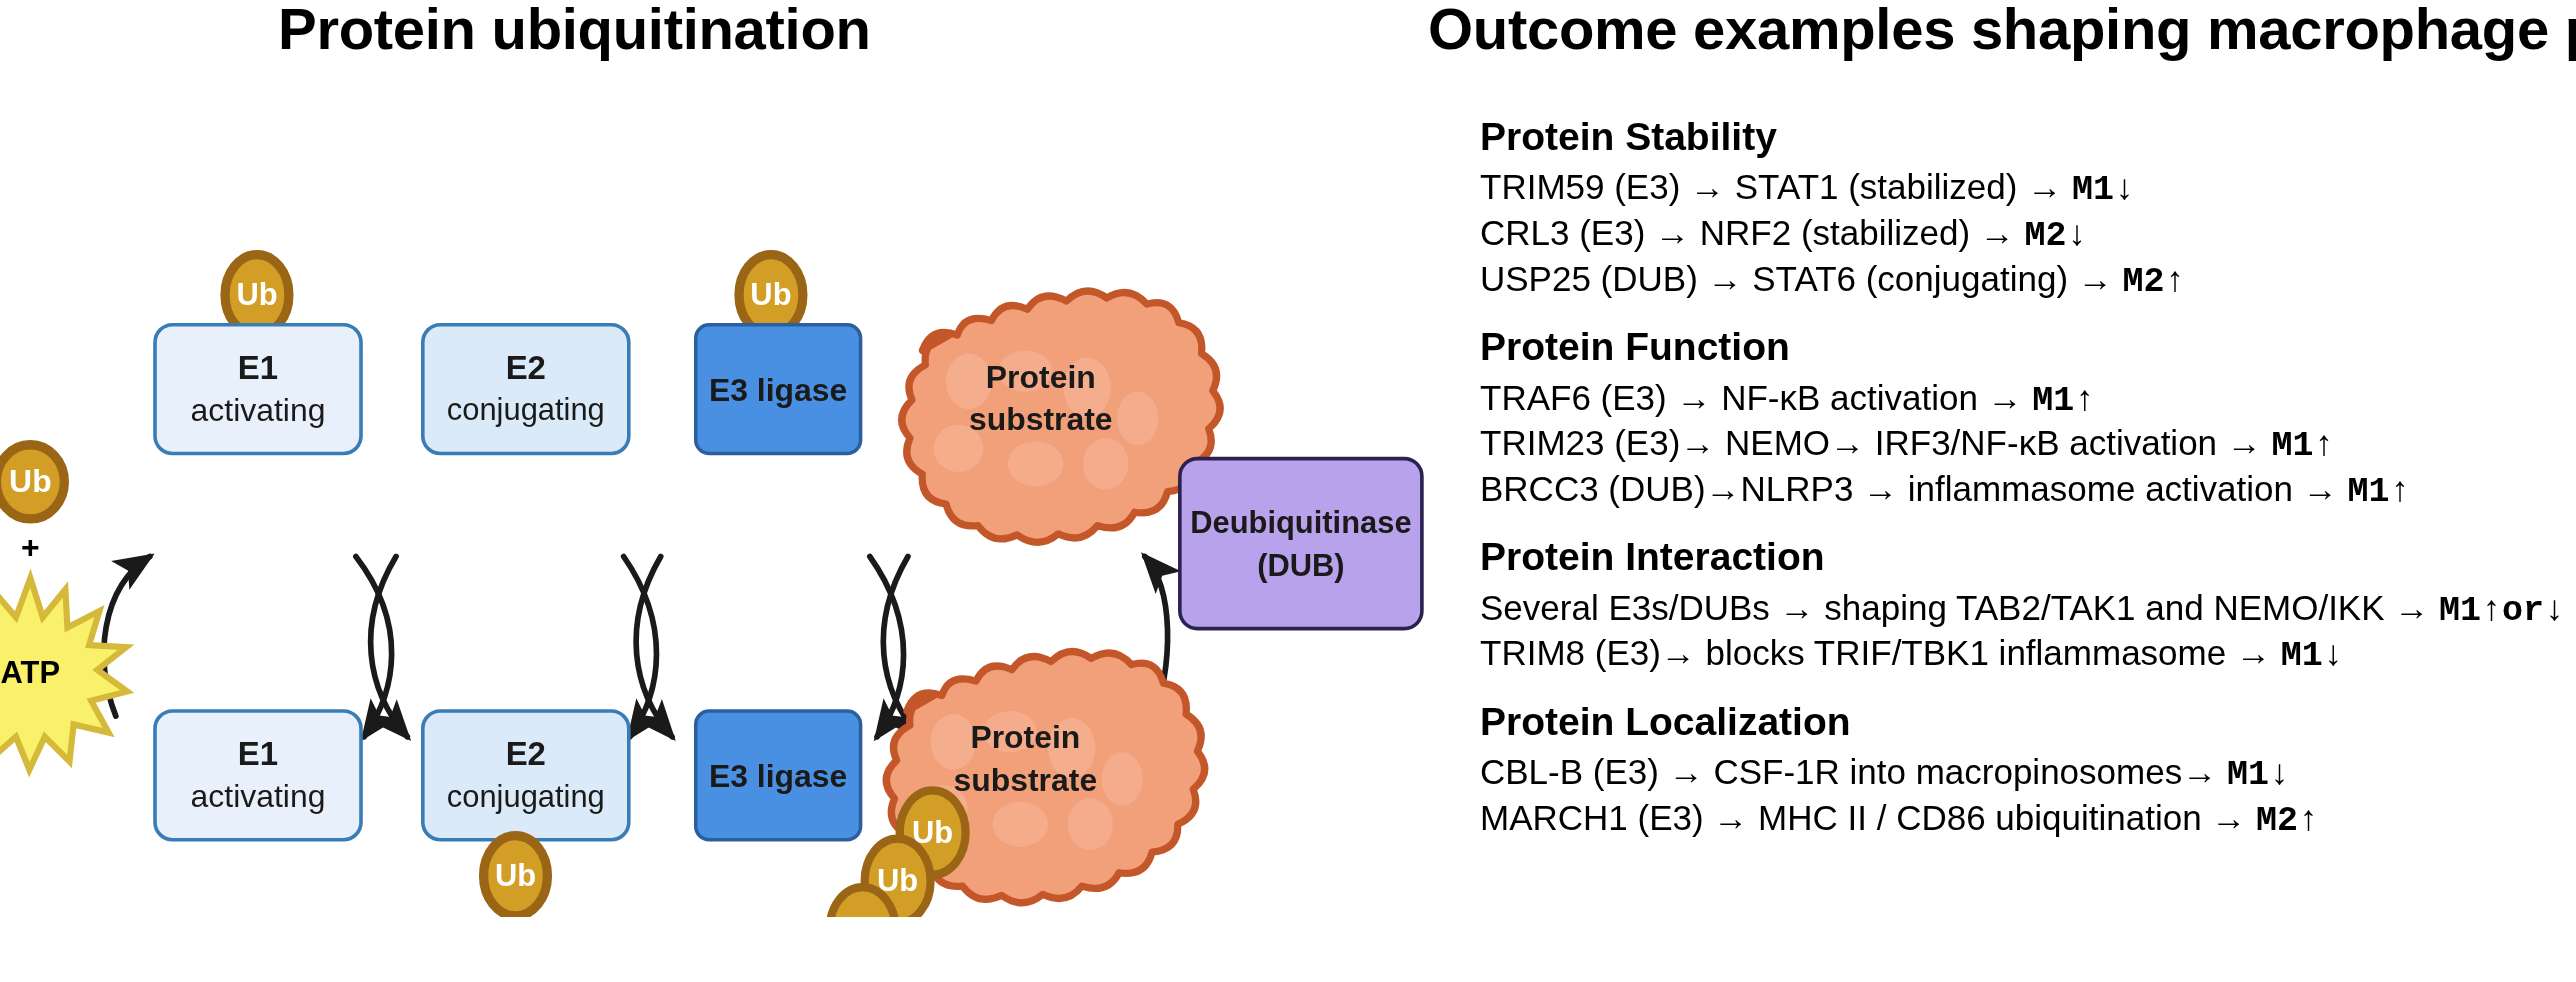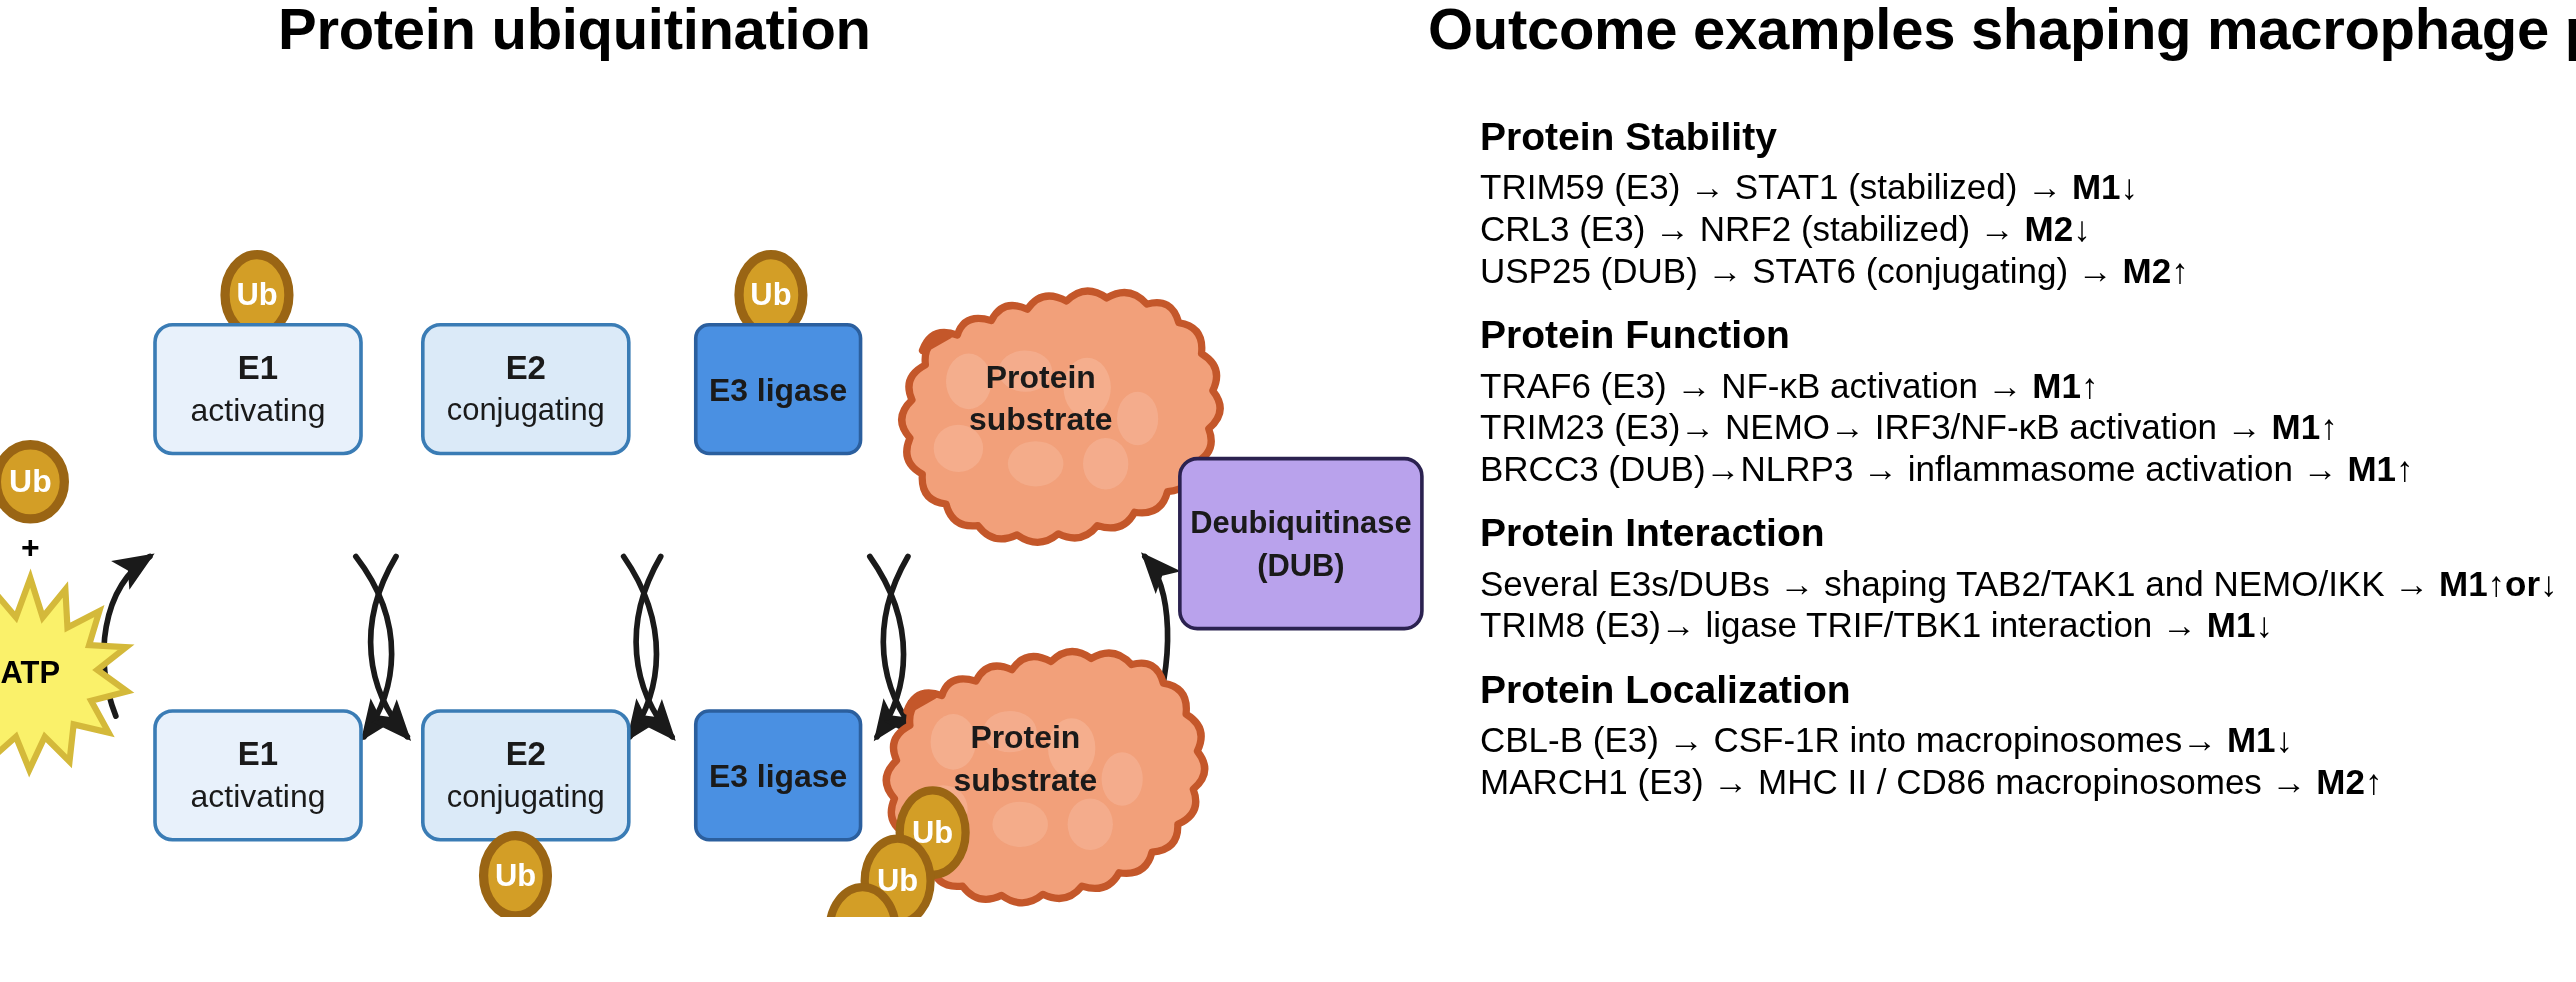--- a/index.html
+++ b/index.html
@@ -56,21 +56,21 @@
     white-space: nowrap;
   }
   .section-lines { margin: 0 0 24px 0; }
   .outcome-line {
     font-size: 35px;
     color: #000000;
     line-height: 1.19;
     white-space: nowrap;
     font-weight: normal;
   }
-  .outcome-line b { font-weight: bold; }
+  .outcome-line b { font-weight: bold; font-family: Liberation Mono, monospace; }
 
   
   #sec-stability { margin-top: 0px; }
   #sec-function  { margin-top: 17.5px; }
   #sec-interaction { margin-top: 20.6px; }
   #sec-localization { margin-top: 17.5px; }
 
   
   .svg-label {
     font-family: "Liberation Sans", sans-serif;
@@ -271,31 +271,31 @@
     </div>
   </div>
 
   <div class="section" id="sec-interaction">
     <div class="section-head">Protein Interaction</div>
     <div class="section-lines">
       <div class="outcome-line">
         <span>Several E3s/DUBs → shaping TAB2/TAK1 and NEMO/IKK → </span><b>M1↑or↓</b>
       </div>
       <div class="outcome-line">
-        <span>TRIM8 (E3)→ ligase TRIF/TBK1 interaction → </span><b>M1↓</b>
+        <span>TRIM8 (E3)→ blocks TRIF/TBK1 inflammasome → </span><b>M1↓</b>
       </div>
     </div>
   </div>
 
   <div class="section" id="sec-localization">
     <div class="section-head">Protein Localization</div>
     <div class="section-lines">
       <div class="outcome-line">
         <span>CBL-B (E3) → CSF-1R into macropinosomes→  </span><b>M1↓</b>
       </div>
       <div class="outcome-line">
-        <span>MARCH1 (E3) → MHC II / CD86 macropinosomes  → </span><b>M2↑</b>
+        <span>MARCH1 (E3) → MHC II / CD86 ubiquitination  → </span><b>M2↑</b>
       </div>
     </div>
   </div>
 
 </div>
 
 
 </body></html>

